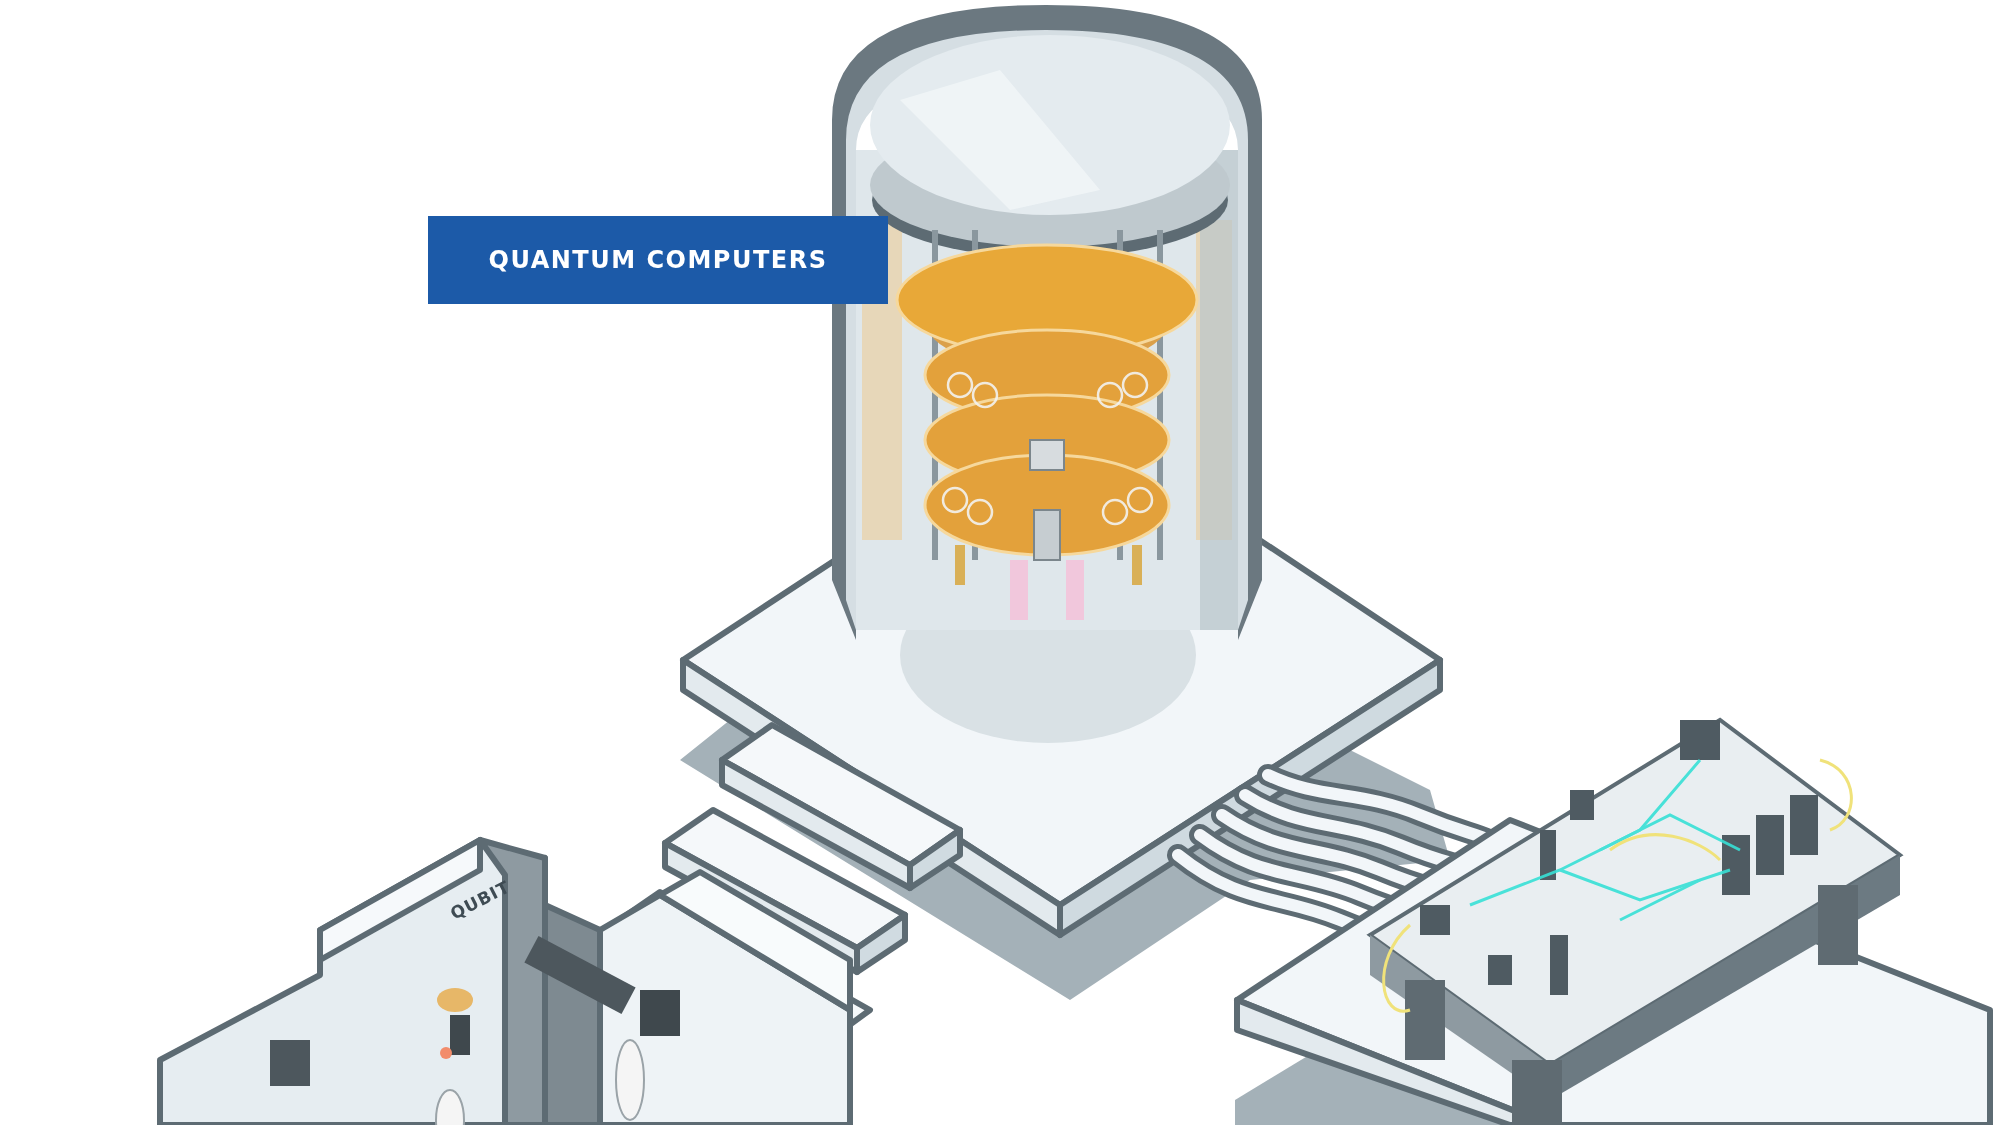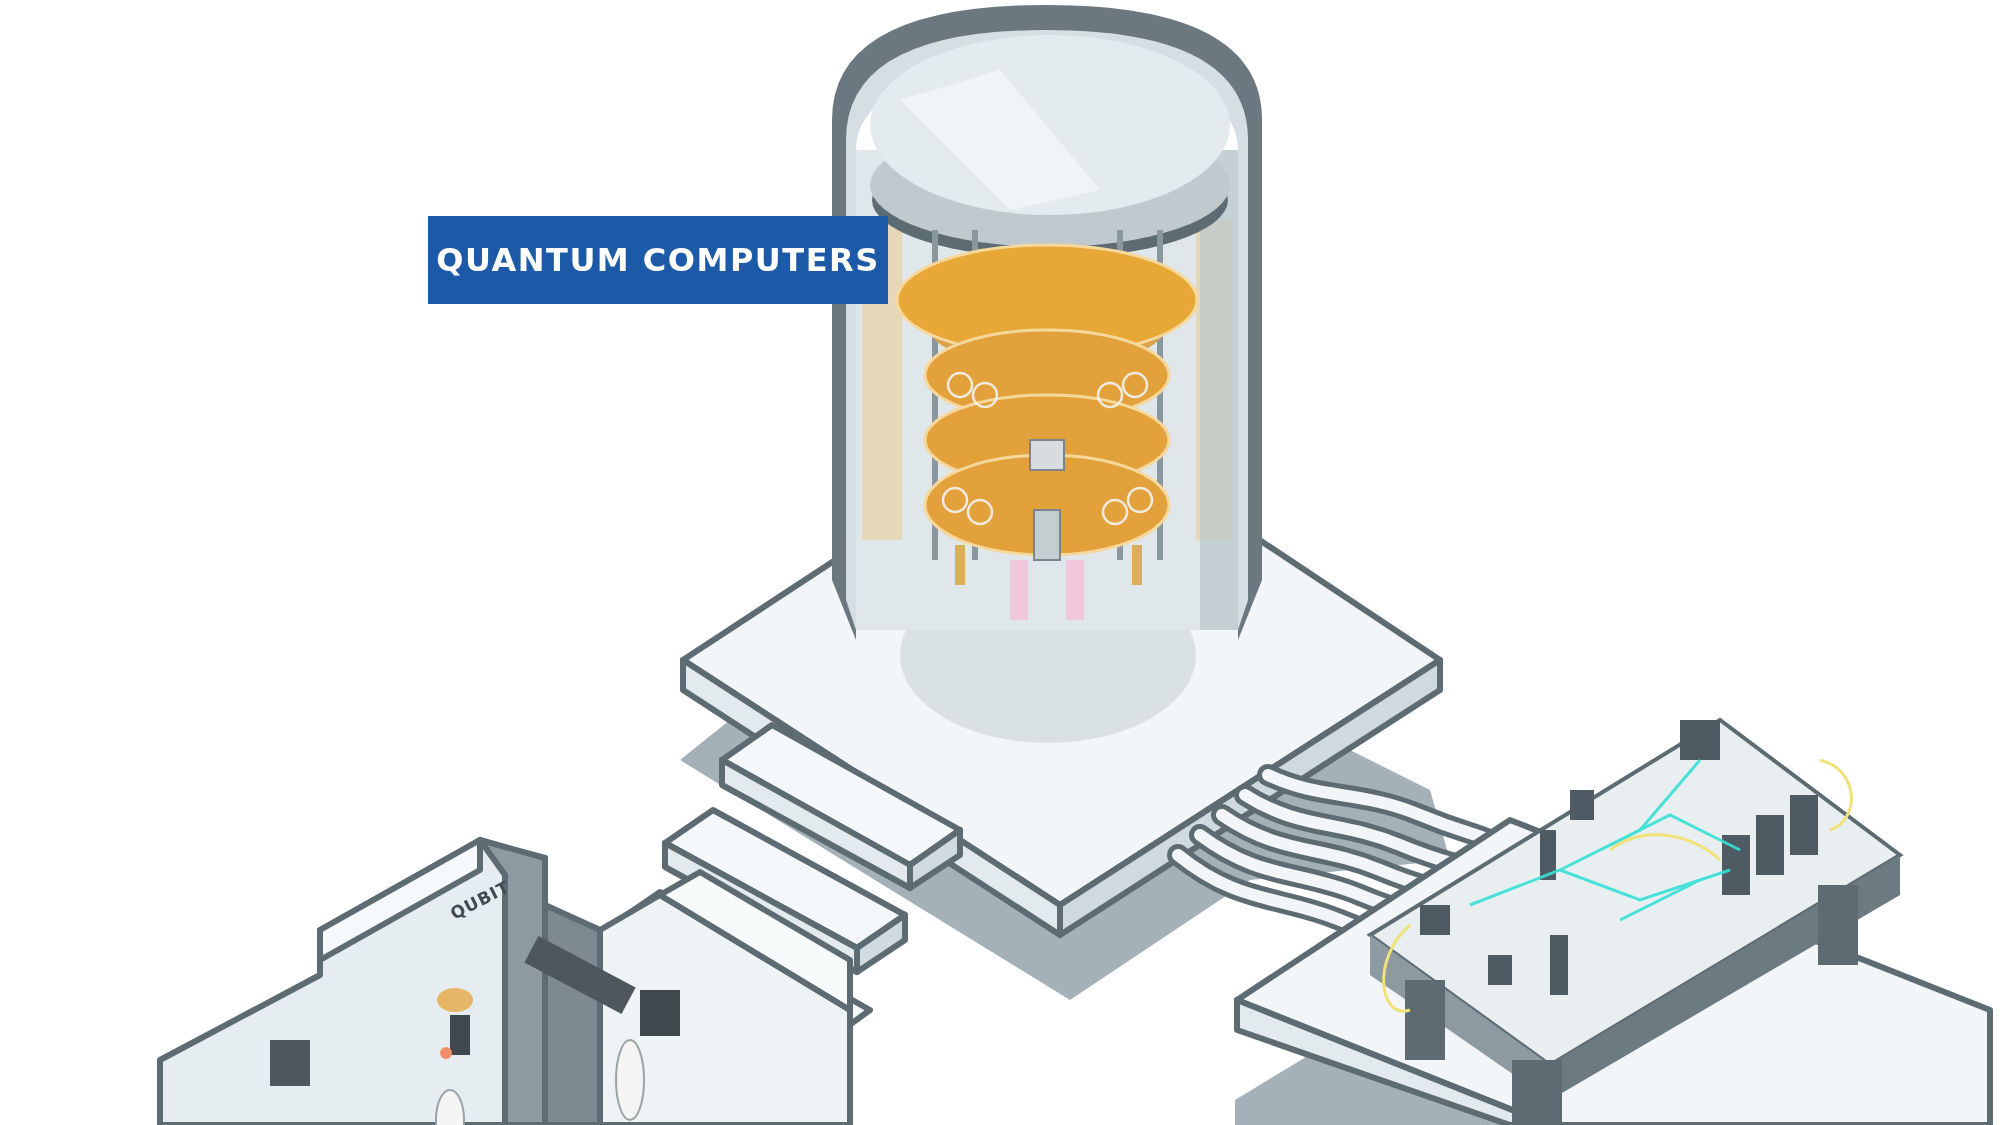--- a/index.html
+++ b/index.html
@@ -1,19 +1,19 @@
 <!DOCTYPE html>
 <html><head>
 <meta charset="utf-8">
 <style>
   html,body{margin:0;padding:0;background:#ffffff;}
   body{width:2000px;height:1125px;overflow:hidden;position:relative;font-family:"DejaVu Sans","Liberation Sans",sans-serif;}
   #scene{position:absolute;left:0;top:0;width:2000px;height:1125px;}
   .label-box{position:absolute;left:428px;top:216px;width:460px;height:88px;background:#1c5aa8;display:flex;align-items:center;justify-content:center;box-sizing:border-box;}
-  .label-text{color:#ffffff;font-family:"DejaVu Sans","Liberation Sans",sans-serif;font-weight:bold;font-size:32px;letter-spacing:1.5px;}
+  .label-text{color:#ffffff;font-family:"DejaVu Sans","Liberation Sans",sans-serif;font-weight:bold;font-size:24px;letter-spacing:1.5px;}
   .qubit-text{position:absolute;left:448px;top:890px;transform:rotate(-27deg);color:#3e4b53;font-family:"DejaVu Sans","Liberation Sans",sans-serif;font-size:17px;font-weight:bold;letter-spacing:1px;}
 </style>
 </head>
 <body>
 
 <svg id="scene" viewBox="0 0 2000 1125" xmlns="http://www.w3.org/2000/svg">
 
   <g fill="#a4b1b8">
     <polygon points="680,760 1070,1000 1250,880 1450,860 1430,790 1290,720 880,600"></polygon>
     <polygon points="1235,1100 1400,1000 1590,1125 1235,1125"></polygon>

